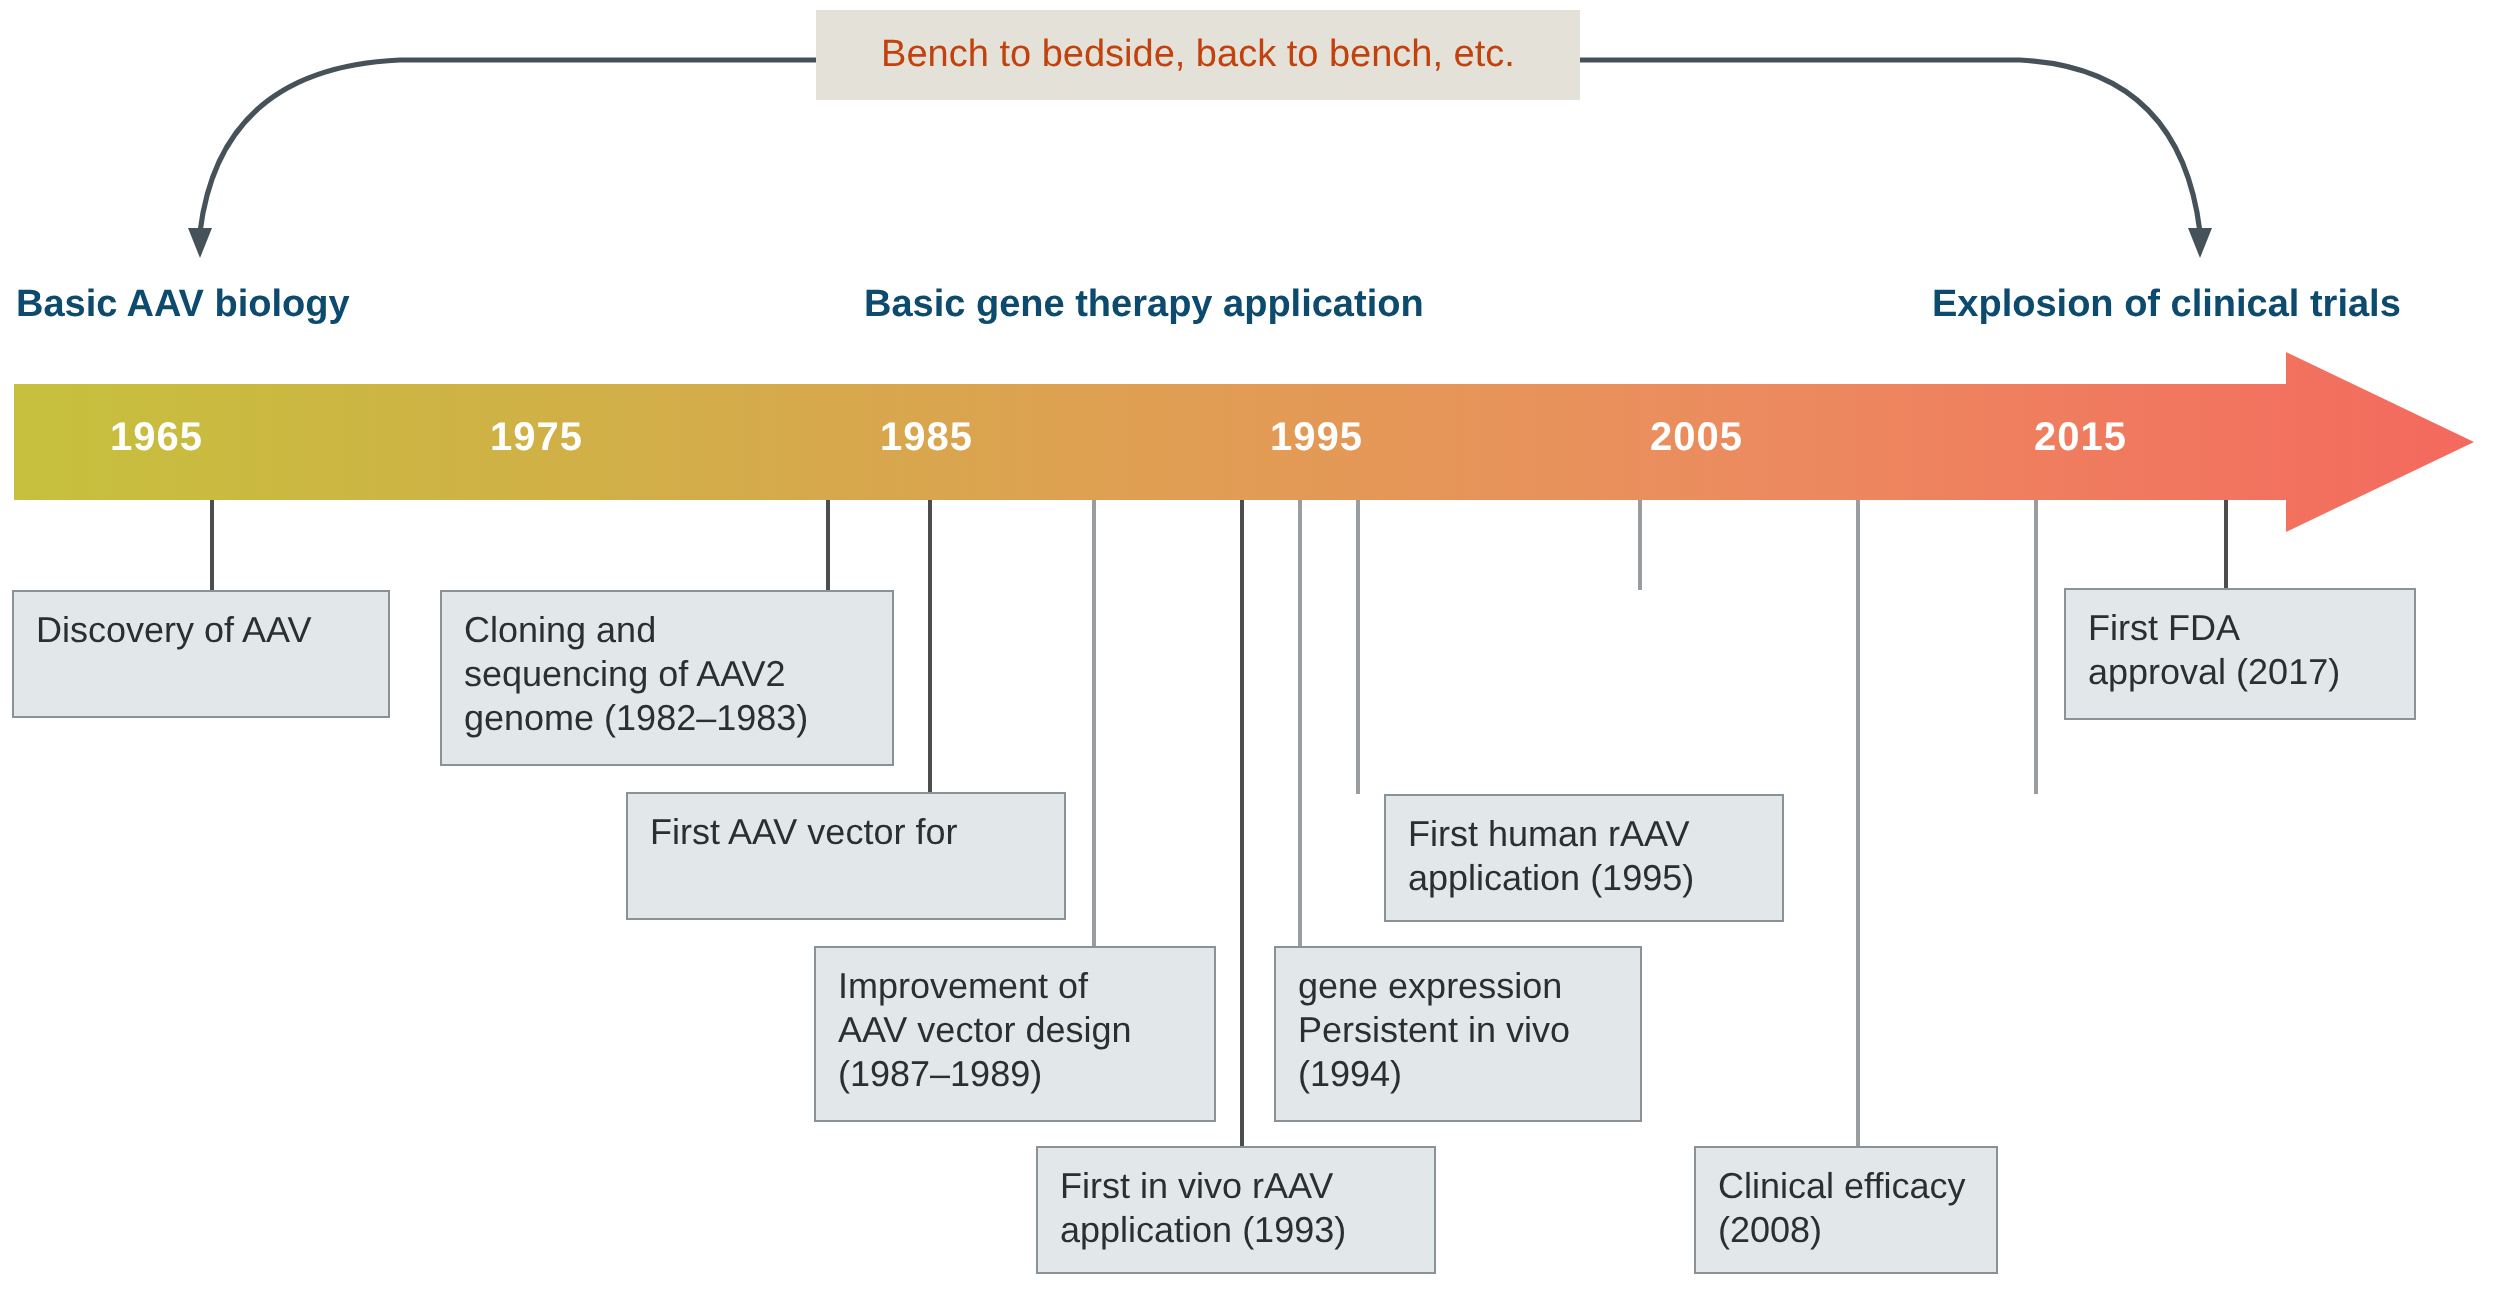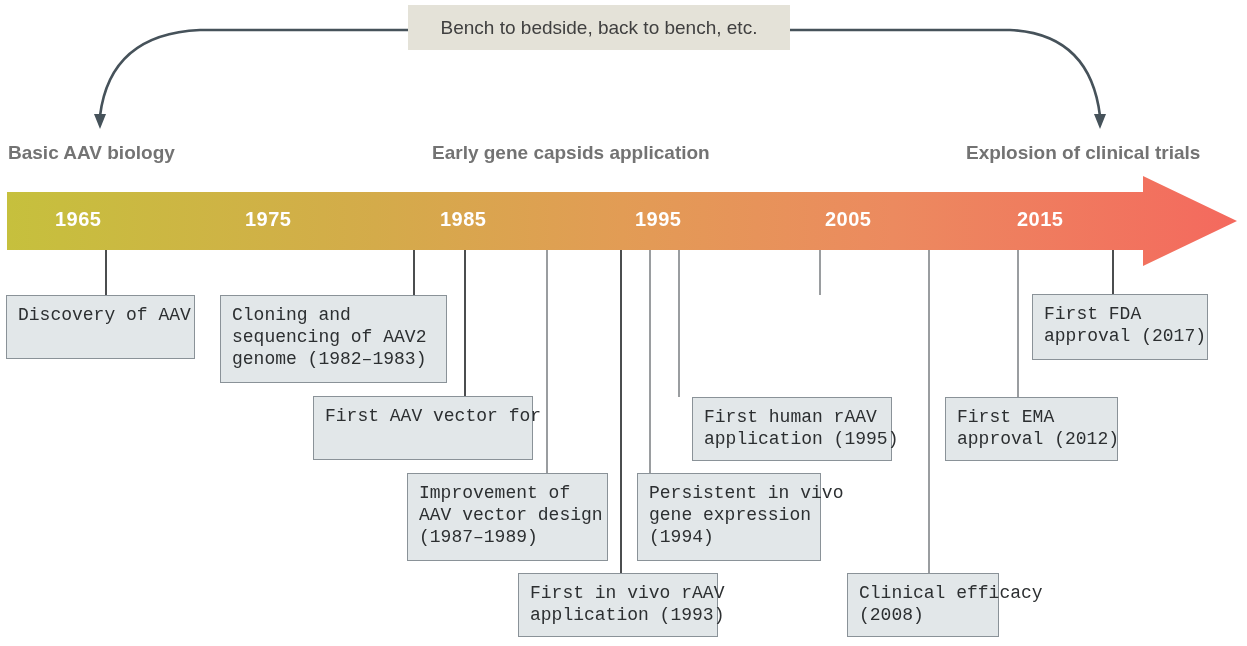--- a/index.html
+++ b/index.html
@@ -4,36 +4,36 @@
 <style>
   html,body{margin:0;padding:0;background:#ffffff;}
   #stage{
     position:relative;width:1247px;height:646px;background:#ffffff;overflow:hidden;
     font-family:"Liberation Sans",sans-serif;
   }
   svg{position:absolute;left:0;top:0;}
   .banner{
     position:absolute;left:408px;top:5px;width:382px;height:45px;
     background:#e4e2d8;display:flex;align-items:center;justify-content:center;
-    font-size:19px;color:#404040;z-index:3;
+    font-size:19px;color:#c2410c;z-index:3;
   }
   .section-header{
-    position:absolute;top:142px;font-size:19px;font-weight:700;color:#737373;white-space:nowrap;z-index:2;
+    position:absolute;top:142px;font-size:19px;font-weight:700;color:#0c4a6e;white-space:nowrap;z-index:2;
   }
   .year{
     position:absolute;top:208px;width:90px;
     font-size:20px;font-weight:700;color:#ffffff;z-index:2;letter-spacing:.5px;
   }
   .conn{position:absolute;width:2px;z-index:1;}
   .conn.dark{background:#4b4d4f;}
   .conn.light{background:#9a9da0;}
   .ebox{
     position:absolute;background:#e2e7e9;border:1px solid #8a9298;
     padding:8px 11px;box-sizing:border-box;z-index:2;
-    font-size:18px;line-height:22px;color:#2c2f31;white-space:nowrap;font-family:Liberation Mono, monospace;
+    font-size:18px;line-height:22px;color:#2c2f31;white-space:nowrap;
   }
   .ebox span{display:block;}
 </style>
 </head>
 <body>
 
 <div id="stage">
 
   <svg width="1247" height="646" viewBox="0 0 1247 646">
     <defs>
@@ -49,21 +49,21 @@
     <polygon points="94,114 106,114 100,129" fill="#46525a"></polygon>
     <polygon points="1094,114 1106,114 1100,129" fill="#46525a"></polygon>
     <polygon points="7,192 1143,192 1143,176 1237,221 1143,266 1143,250 7,250" fill="url(#bandGrad)"></polygon>
   </svg>
 
   <div class="banner">
     <span>Bench to bedside, back to bench, etc.</span>
   </div>
 
   <div class="section-header" style="left:8px">Basic AAV biology</div>
-  <div class="section-header" style="left:432px">Early gene capsids application</div>
+  <div class="section-header" style="left:432px">Basic gene therapy application</div>
   <div class="section-header" style="left:966px">Explosion of clinical trials</div>
 
   <div class="year" style="left:55px">1965</div>
   <div class="year" style="left:245px">1975</div>
   <div class="year" style="left:440px">1985</div>
   <div class="year" style="left:635px">1995</div>
   <div class="year" style="left:825px">2005</div>
   <div class="year" style="left:1017px">2015</div>
 
   <div class="conn dark" style="left:105px;top:250px;height:45px"></div>
@@ -97,39 +97,35 @@
     <span>AAV vector design</span>
     <span>(1987–1989)</span>
   </div>
 
   <div class="ebox" style="left:518px;top:573px;width:200px;height:64px">
     <span>First in vivo rAAV</span>
     <span>application (1993)</span>
   </div>
 
   <div class="ebox" style="left:637px;top:473px;width:184px;height:88px">
+    <span>gene expression</span>
     <span>Persistent in vivo</span>
-    <span>gene expression</span>
     <span>(1994)</span>
   </div>
 
   <div class="ebox" style="left:692px;top:397px;width:200px;height:64px">
     <span>First human rAAV</span>
     <span>application (1995)</span>
   </div>
 
 
   <div class="ebox" style="left:847px;top:573px;width:152px;height:64px">
     <span>Clinical efficacy</span>
     <span>(2008)</span>
   </div>
 
-  <div class="ebox" style="left:945px;top:397px;width:173px;height:64px">
-    <span>First EMA</span>
-    <span>approval (2012)</span>
-  </div>
 
   <div class="ebox" style="left:1032px;top:294px;width:176px;height:66px">
     <span>First FDA</span>
     <span>approval (2017)</span>
   </div>
 
 </div>
 
 </body></html>

